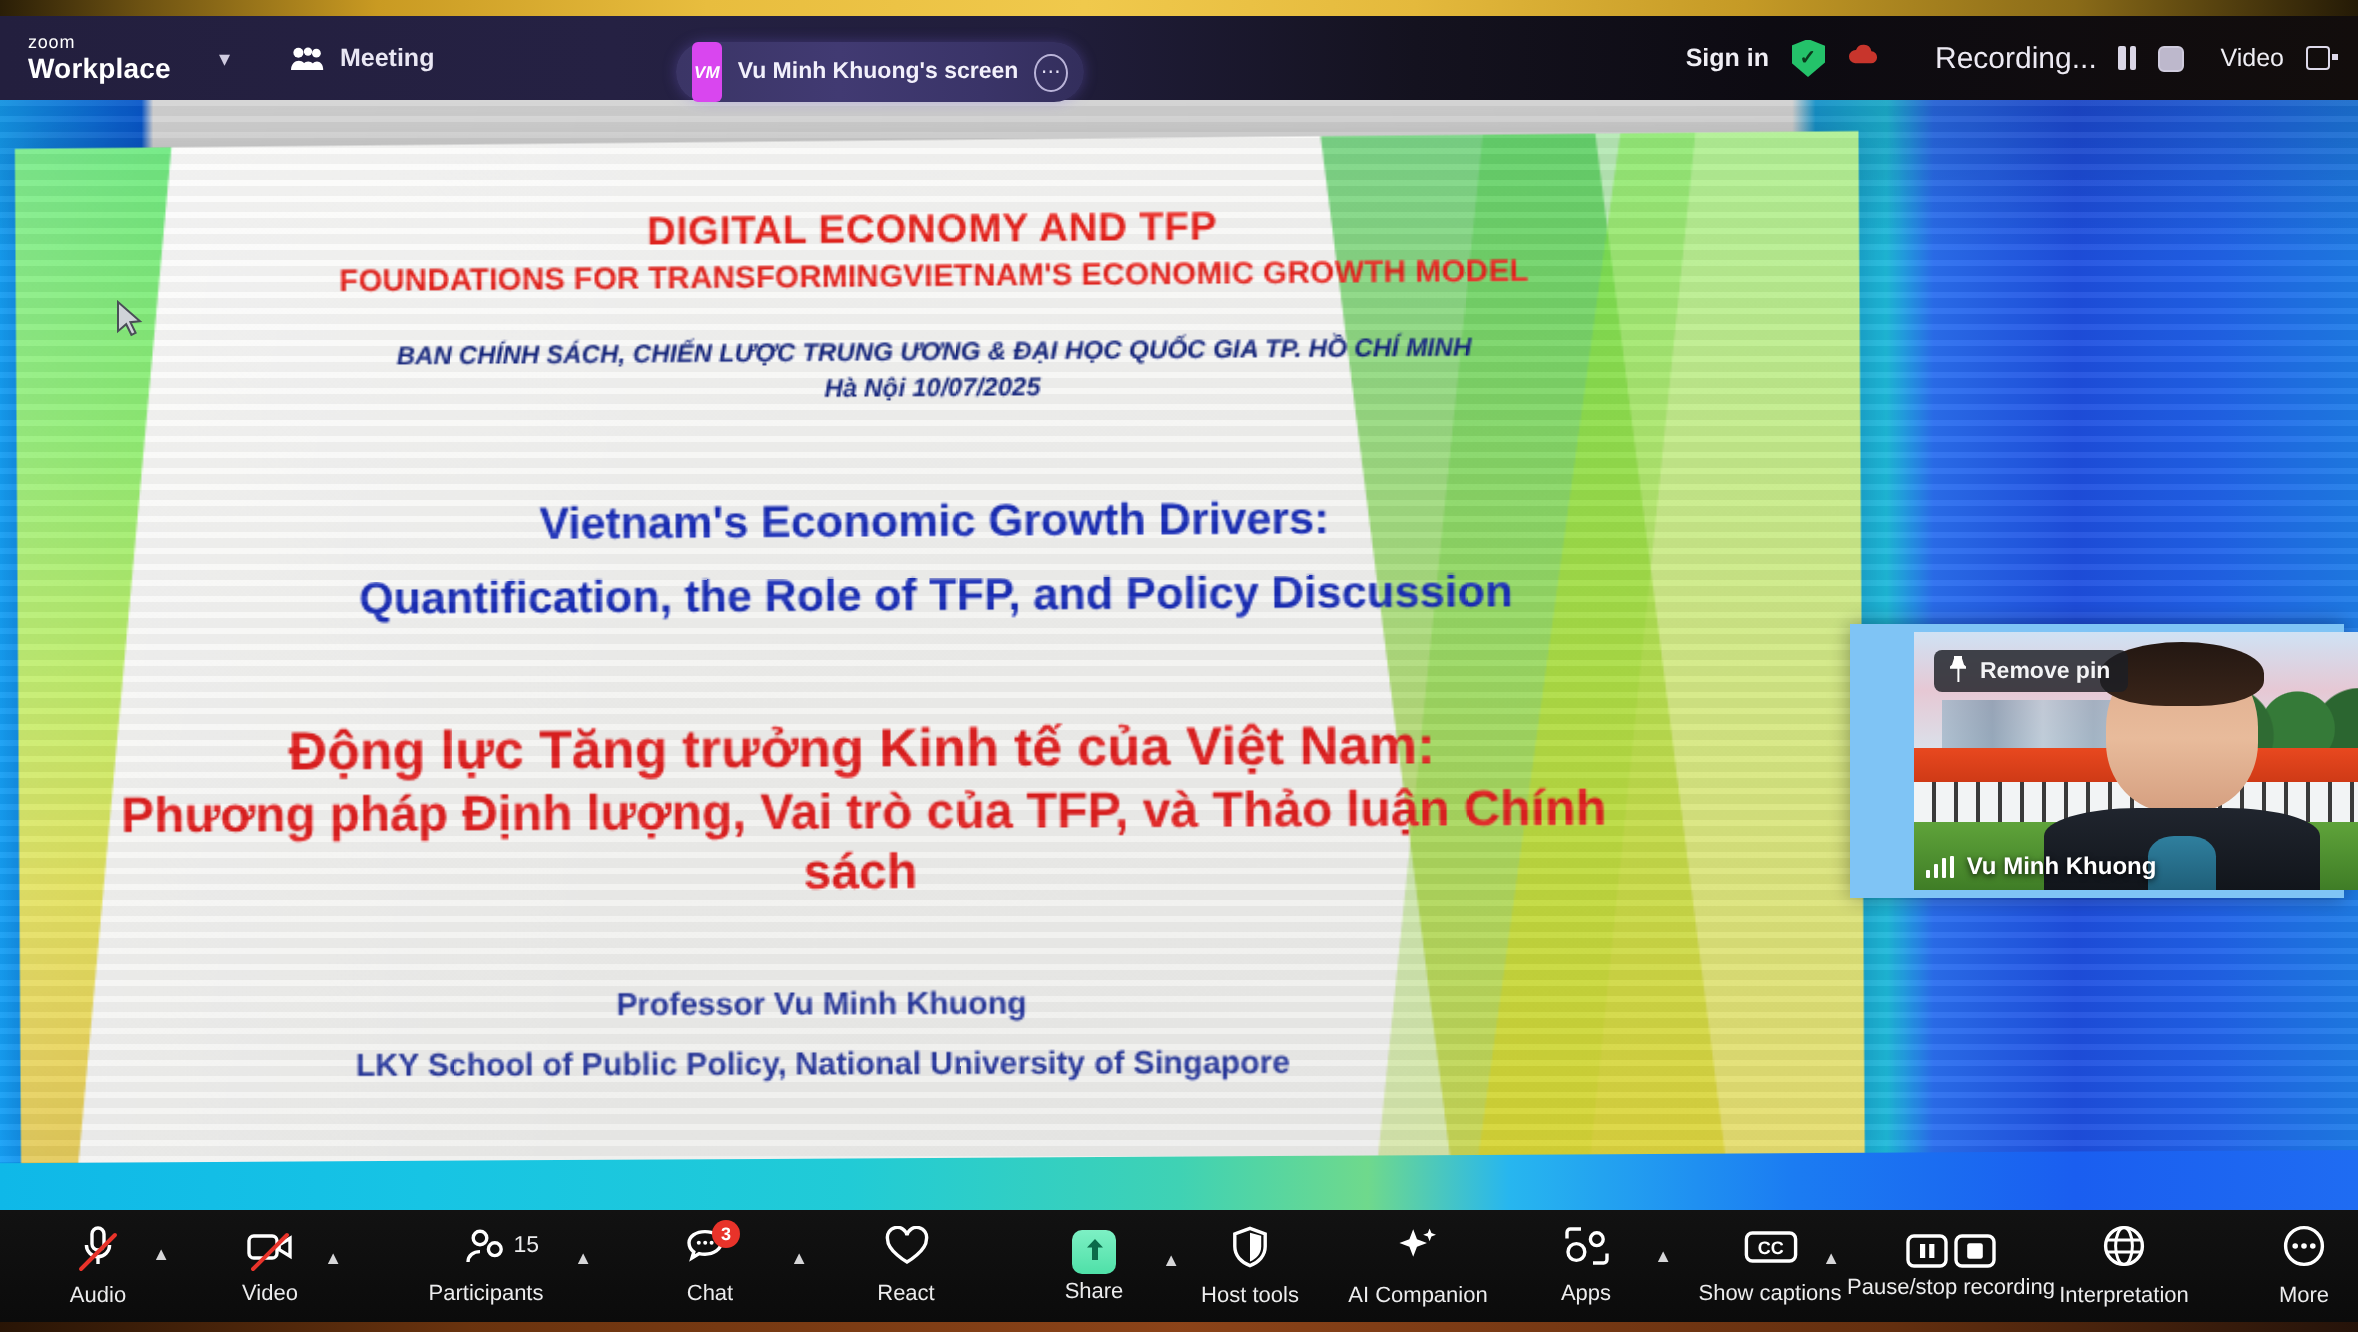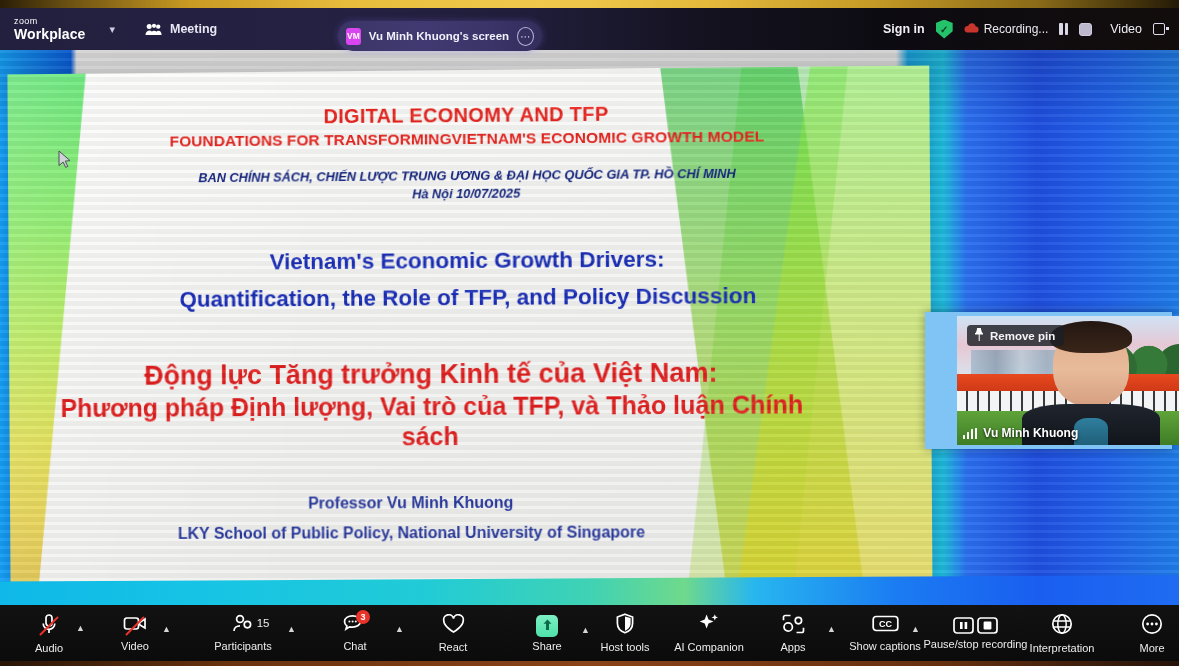--- a/index.html
+++ b/index.html
@@ -34,37 +34,37 @@
   .tb-meeting{ margin-left:30px; display:flex; align-items:center; gap:8px; color:#e9e7f3; font-size:12.5px; font-weight:600; }
   .tb-meeting svg{ display:block; }
 
   .share-pill{
     position:absolute; left:338px; top:13px; width:204px; height:30px;
     border-radius:15px; display:flex; align-items:center; gap:8px; padding:0 8px;
     background:linear-gradient(90deg,#3b3566 0%,#413a72 40%,#3a3468 75%,#332e5c 100%);
     box-shadow:0 0 7px rgba(120,100,220,.35);
   }
   .share-avatar{
-    width:17px; height:17px; border-radius:3px; background:#d946ef;
-    color:#fff; font-size:8.5px; font-weight:700; display:flex; align-items:center; justify-content:center;
+    width:17px; height:30px; border-radius:3px; background:#d946ef;
+    color:#fff; font-size:8.5px; font-weight:700; display:flex; align-items:center; justify-content:center;font-style:italic;
   }
   .share-name{ color:#f2f0fb; font-size:11.5px; font-weight:600; white-space:nowrap; }
   .share-more{
     margin-left:auto; width:19px; height:19px; border-radius:50%;
     border:1.4px solid #b9b3d8; color:#e5e1f5; font-size:10px;
     display:flex; align-items:center; justify-content:center; letter-spacing:.5px;
   }
 
   .tb-right{ position:absolute; right:14px; top:0; height:42px; display:flex; align-items:center; gap:11px; }
   .signin{ color:#efeef4; font-size:12.5px; font-weight:600; }
   .shield{ width:17px; height:19px; background:#24c26a; color:#0b3a1c; font-size:10px; font-weight:800;
     display:flex; align-items:center; justify-content:center;
     clip-path:polygon(50% 0,100% 18%,100% 62%,50% 100%,0 62%,0 18%); }
   .rec-wrap{ display:flex; align-items:center; gap:5px; }
-  .rec-label{ color:#ece9f2; font-size:12px; }
+  .rec-label{ color:#ece9f2; font-size:15px;margin-left:24px; }
   .icon-btn{ display:flex; align-items:center; justify-content:center; }
   .pausebars{ display:flex; gap:2.5px; }
   .pausebars i{ display:block; width:3.2px; height:12px; background:#dad6e6; border-radius:1px; }
   .stopsq{ width:13px; height:13px; border:1.6px solid #cfcbdd; border-radius:3px; background:#bdb8cc; }
   .view-lbl{ color:#efeef4; font-size:12.5px; margin-left:7px; }
   .view-ic{ width:12px; height:12px; border:1.6px solid #ddd9ea; border-radius:2px; position:relative; }
   .view-ic:after{ content:""; position:absolute; right:-5px; top:3px; width:3px; height:3px; background:#ddd9ea; }
 
   
   .blueband{

